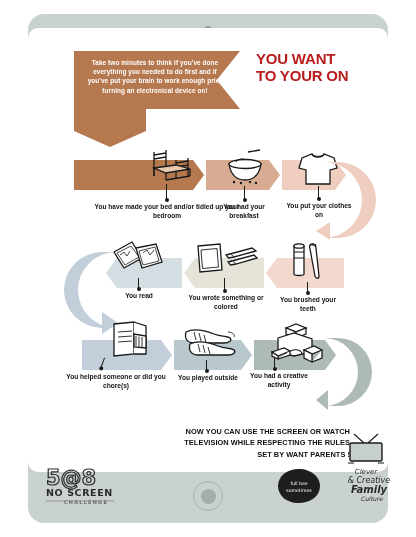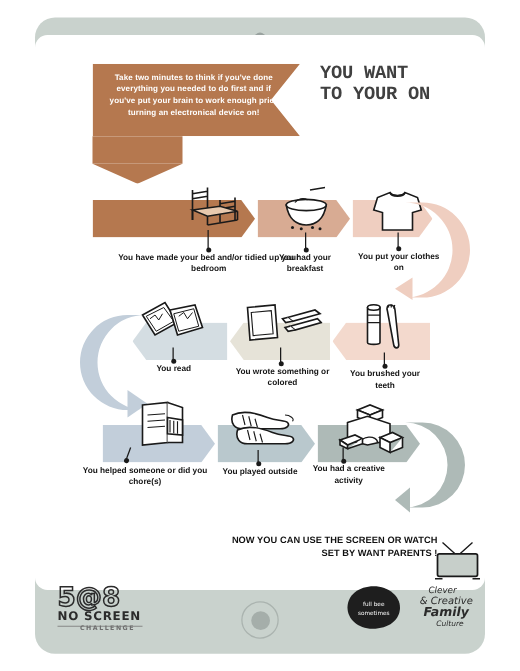--- a/index.html
+++ b/index.html
@@ -26,22 +26,22 @@
           padding:7px 14px 7px 10px;
           clip-path:polygon(0 0,100% 0,86% 50%,100% 100%,0 100%);}
   .ribbon p{margin:0;font-size:6.4px;line-height:9.2px;text-align:center;
             font-weight:bold;letter-spacing:.1px;}
   .ribbon-tail{position:absolute;left:46px;top:81px;width:72px;height:22px;
                background:#b5784f;}
   .ribbon-arrow{position:absolute;left:46px;top:103px;width:72px;height:16px;
                background:#b5784f;
                clip-path:polygon(0 0,100% 0,50% 100%);}
   .title{position:absolute;left:228px;top:22px;width:140px;
-         font-size:15px;line-height:17px;font-weight:bold;color:#404040;
-         letter-spacing:-.2px;font-family:Liberation Mono, monospace;}
+         font-size:15px;line-height:17px;font-weight:bold;color:#b91c1c;
+         letter-spacing:-.2px;}
 
   
   .row{position:absolute;left:0;width:360px;}
   #row1{top:118px;height:84px;}
   #row2{top:204px;height:84px;}
   #row3{top:290px;height:86px;}
 
   .band{position:absolute;height:30px;}
   
   .band.r{clip-path:polygon(0 0,calc(100% - 11px) 0,100% 50%,calc(100% - 11px) 100%,0 100%);}
@@ -60,21 +60,21 @@
 
   
   #footer-text{position:absolute;left:110px;top:398px;width:212px;
         font-size:7.4px;line-height:11.4px;font-weight:bold;color:#111;
         text-align:right;letter-spacing:.05px;}
   #tv{position:absolute;left:318px;top:404px;}
 
   
   #logo-left{position:absolute;left:42px;top:464px;width:78px;height:42px;}
   #logo-stamp{position:absolute;left:277px;top:468px;width:44px;height:36px;}
-  #logo-right{position:absolute;left:328px;top:462px;width:62px;height:44px;}
+  #logo-right{position:absolute;left:340px;top:462px;width:62px;height:44px;}
   .lg-t{font-family:"DejaVu Sans",sans-serif;}
 </style>
 </head>
 <body>
 
 <div id="tablet">
   <div id="camera"></div>
   <div id="home-button"></div>
 </div>
 
@@ -244,20 +244,21 @@
 
   <div class="uturn" style="left:288px;top:308px;">
     <svg width="72" height="82" viewBox="0 0 72 82" fill="none">
       <path d="M8 2 A34 34 0 0 1 8 70 L22 70 A21 21 0 0 0 22 2 Z" fill="#aebab7"></path>
       <path d="M6 60 L6 80 L-6 70 Z" fill="#aebab7" transform="translate(6,-6)"></path>
     </svg>
   </div>
 
   <div id="footer-text">
     <div>NOW YOU CAN USE THE SCREEN OR WATCH</div>
+    <div>TELEVISION WHILE RESPECTING THE RULES</div>
     <div>SET BY WANT PARENTS !</div>
   </div>
 
   <div id="tv">
     <svg width="40" height="34" viewBox="0 0 40 34" fill="none" stroke="#1a1a1a" stroke-width="1.4">
       <path d="M8 2 L18 11 M32 2 L22 11" stroke-width="1.1"></path>
       <rect x="4" y="11" width="32" height="18" rx="1.5" fill="#c7cfca"></rect>
       <path d="M2 31 L8 31 M32 31 L38 31" stroke-width="1.1"></path>
     </svg>
   </div>

